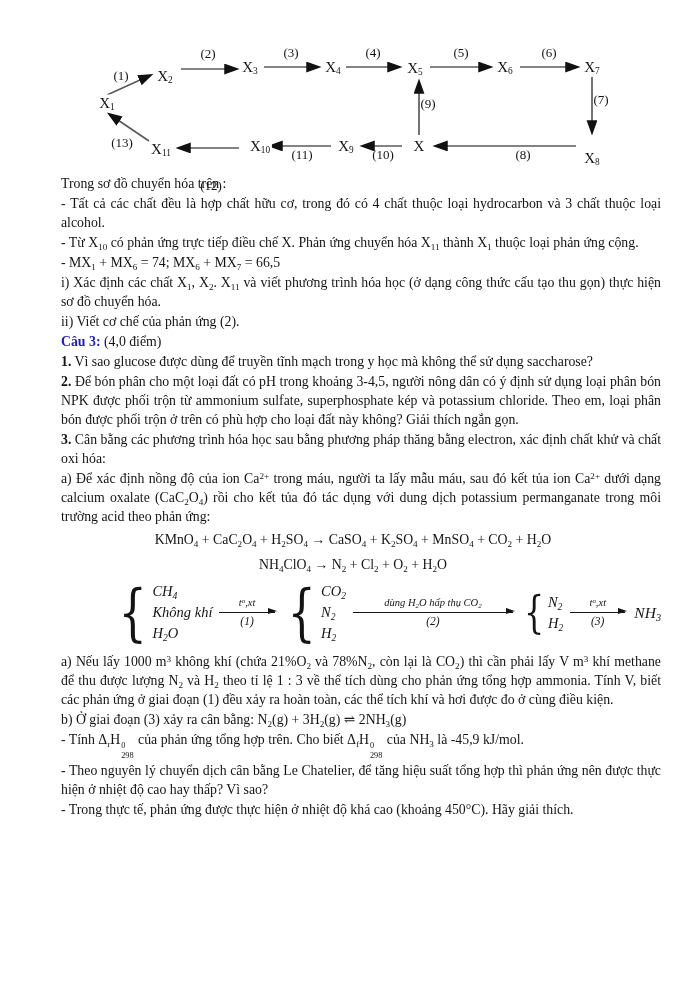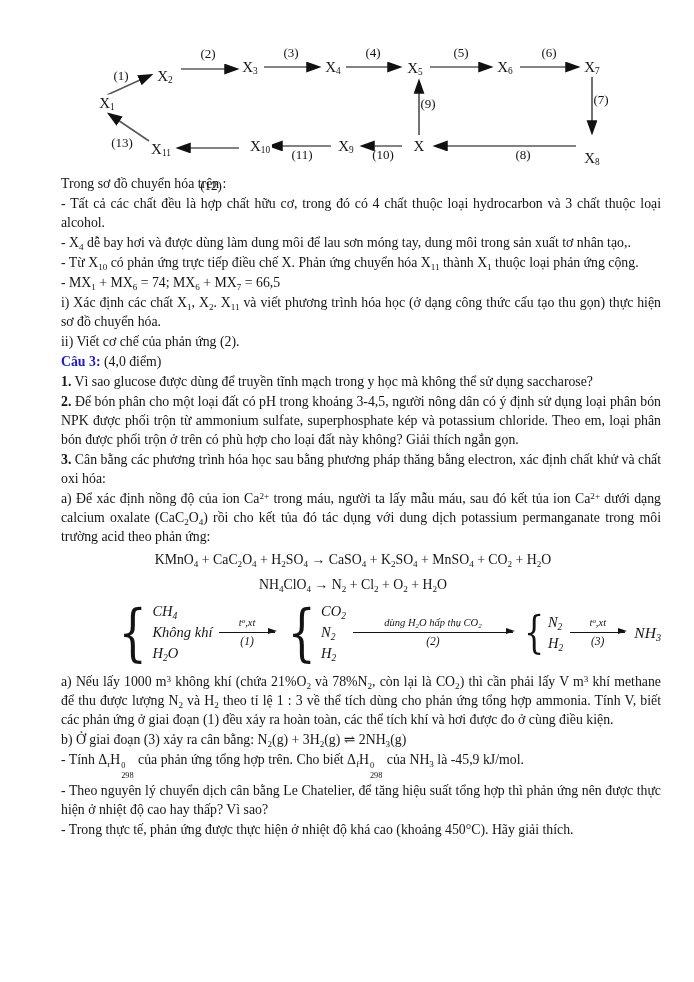--- a/index.html
+++ b/index.html
@@ -101,21 +101,20 @@
       <span class="dnode" style="left: 547px; top: 27px;">X<sub>7</sub></span>
       <span class="dnode" style="left: 547px; top: 118px;">X<sub>8</sub></span>
       <span class="dnode" style="left: 374px; top: 106px;">X</span>
       <span class="dnode" style="left: 301px; top: 106px;">X<sub>9</sub></span>
       <span class="dnode" style="left: 215px; top: 106px;">X<sub>10</sub></span>
       <span class="dnode" style="left: 116px; top: 109px;">X<sub>11</sub></span>
     </div>
 
   <p class="para">Trong sơ đồ chuyển hóa trên :</p>
   <p class="para">- Tất cả các chất đều là hợp chất hữu cơ, trong đó có 4 chất thuộc loại hydrocarbon và 3 chất thuộc loại alcohol.</p>
-  <p class="para">- X<sub>4</sub> dễ bay hơi và được dùng làm dung môi để lau sơn móng tay, dung môi trong sản xuất tơ nhân tạo,.</p>
   <p class="para">- Từ X<sub>10</sub> có phản ứng trực tiếp điều chế X. Phản ứng chuyển hóa X<sub>11</sub> thành X<sub>1</sub> thuộc loại phản ứng cộng.</p>
   <p class="para">- MX<sub>1</sub> + MX<sub>6</sub> = 74; MX<sub>6</sub> + MX<sub>7</sub> = 66,5</p>
   <p class="para">i) Xác định các chất X<sub>1</sub>, X<sub>2</sub>. X<sub>11</sub> và viết phương trình hóa học (ở dạng công thức cấu tạo thu gọn) thực hiện sơ đồ chuyển hóa.</p>
   <p class="para">ii) Viết cơ chế của phản ứng (2).</p>
   <p class="para"><span class="blue">Câu 3:</span> (4,0 điểm)</p>
   <p class="para"><b>1.</b> Vì sao glucose được dùng để truyền tĩnh mạch trong y học mà không thể sử dụng saccharose?</p>
   <p class="para"><b>2.</b> Để bón phân cho một loại đất có pH trong khoảng 3-4,5, người nông dân có ý định sử dụng loại phân bón NPK được phối trộn từ ammonium sulfate, superphosphate kép và potassium chloride. Theo em, loại phân bón được phối trộn ở trên có phù hợp cho loại đất này không? Giải thích ngắn gọn.</p>
   <p class="para"><b>3.</b> Cân bằng các phương trình hóa học sau bằng phương pháp thăng bằng electron, xác định chất khử và chất oxi hóa:</p>
   <p class="para">a) Để xác định nồng độ của ion Ca<sup>2+</sup> trong máu, người ta lấy mẫu máu, sau đó kết tủa ion Ca<sup>2+</sup> dưới dạng calcium oxalate (CaC<sub>2</sub>O<sub>4</sub>) rồi cho kết tủa đó tác dụng với dung dịch potassium permanganate trong môi trường acid theo phản ứng:</p>
   <p class="eq">KMnO<sub>4</sub> + CaC<sub>2</sub>O<sub>4</sub> + H<sub>2</sub>SO<sub>4</sub> → CaSO<sub>4</sub> + K<sub>2</sub>SO<sub>4</sub> + MnSO<sub>4</sub> + CO<sub>2</sub> + H<sub>2</sub>O</p>

